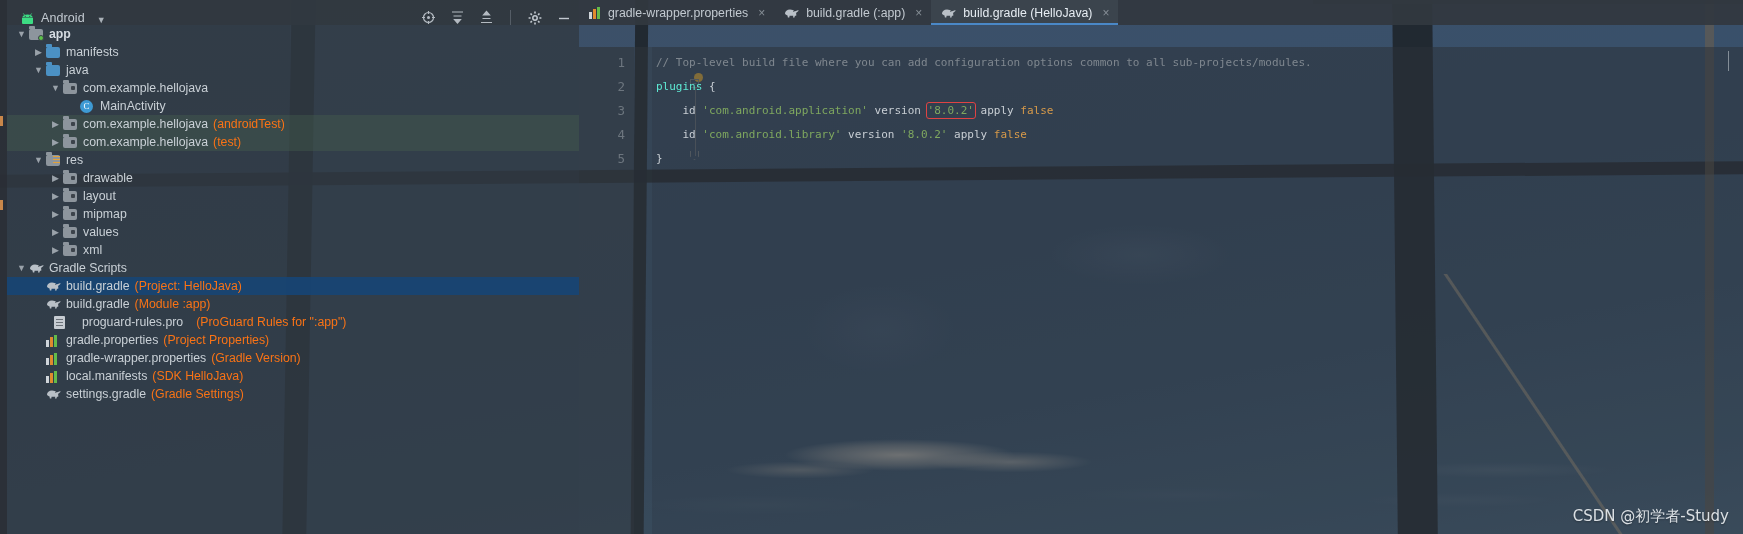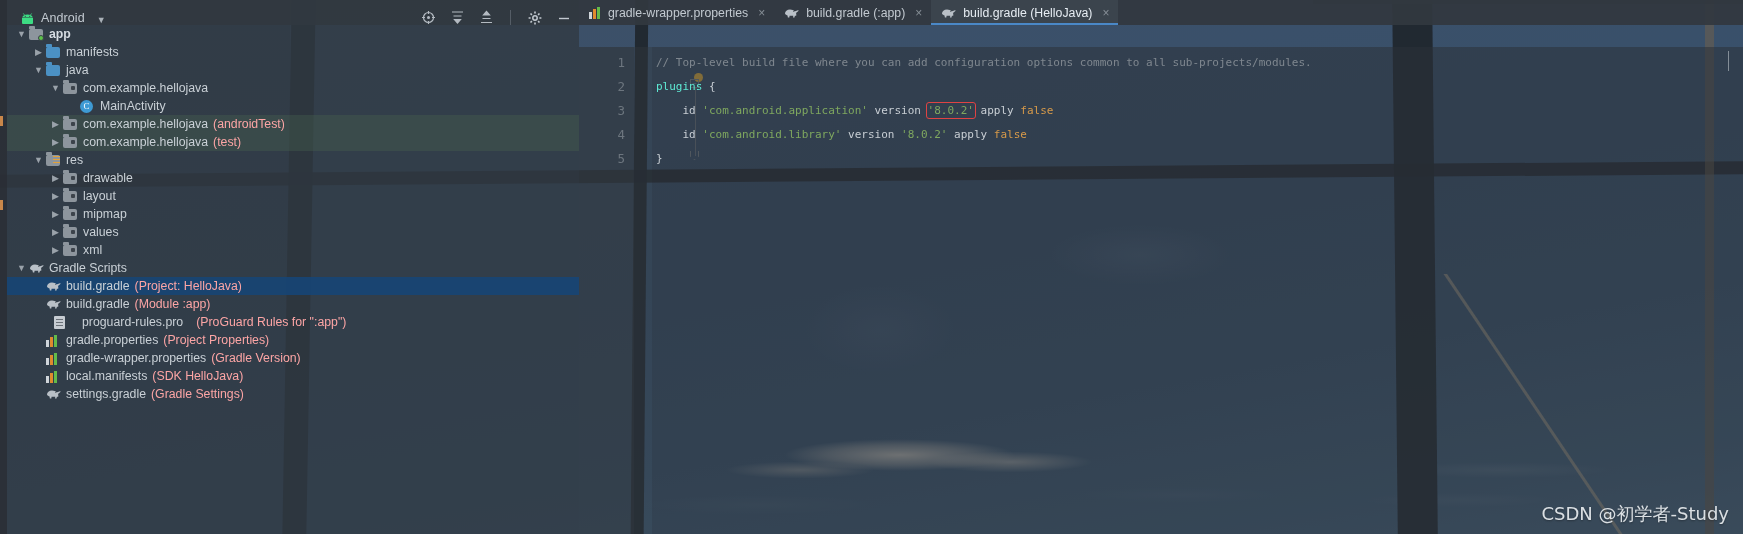--- a/index.html
+++ b/index.html
@@ -77,21 +77,21 @@
     height:18px; display:flex; align-items:center;
     font-size:12.3px; color:#c9d0d6; white-space:nowrap; position:relative;
   }
   .row .arrow{
     width:11px; height:11px; margin-right:2px; flex:0 0 auto;
     color:#9aa2aa; font-size:9px; display:flex; align-items:center; justify-content:center;
   }
   .row .arrow.none{ visibility:hidden; }
   .row .ficon{ width:15px; height:14px; margin-right:5px; flex:0 0 auto; display:flex; align-items:center;}
   .row .label{ }
-  .row .hint{ color:#fca5a5; margin-left:5px; }
+  .row .hint{ color:#f97316; margin-left:5px; }
   .row.bold .label{ font-weight:bold; color:#d6dce2;}
   .row.selected{ background:rgba(23,68,116,.92); }
   .row.tinted{ background:rgba(72,96,80,.38); }
 
   
   .ic-folder{ width:14px; height:11px; background:#4b91c4; border-radius:1.5px 2px 2px 2px; position:relative;}
   .ic-folder:before{ content:""; position:absolute; left:0; top:-2.5px; width:6px; height:3px; background:#4b91c4; border-radius:1px 1px 0 0;}
   .ic-folder.gray{ background:#8d959d; }
   .ic-folder.gray:before{ background:#8d959d; }
   .ic-folder.gray .dot{ position:absolute; right:2px; top:3px; width:4px; height:4px; background:#3c434b; border-radius:1px;}
@@ -176,21 +176,21 @@
   .fold-end{ position:absolute; left:56px; top:104px; width:9px; height:9px;
       border:1px solid #7d858d; border-top:none; color:#9aa2aa; font-size:8px; line-height:6px; text-align:center;
       clip-path:polygon(0 0,100% 0,100% 60%,50% 100%,0 60%); background:rgba(60,68,78,.0);}
 
   
   .eol-caret{ position:absolute; right:14px; top:4px; width:1.5px; height:20px; background:#9aa2aa; opacity:.8;}
 
   
   #watermark{
     position:absolute; right:14px; bottom:8px;
-    color:#e8ecef; font-size:18px; opacity:.92;
+    color:#e8ecef; font-size:15px; opacity:.92;
     font-family:"DejaVu Sans", sans-serif;
     text-shadow:0 1px 2px rgba(0,0,0,.35);
   }
   
   #top-strip{ position:absolute; right:0; top:0; width:430px; height:4px; background:rgba(49,56,64,.85); }
 </style>
 </head>
 <body>
 
 <div id="bg-photo">

